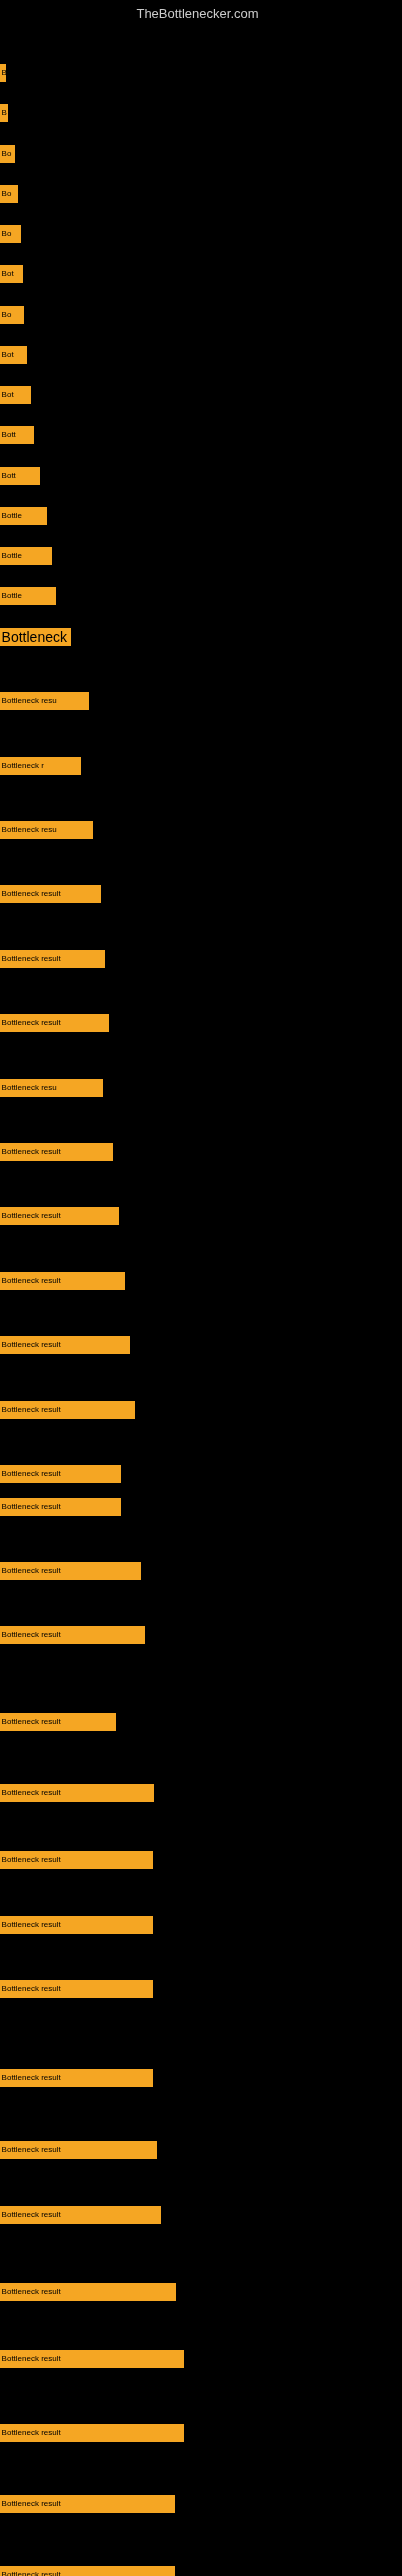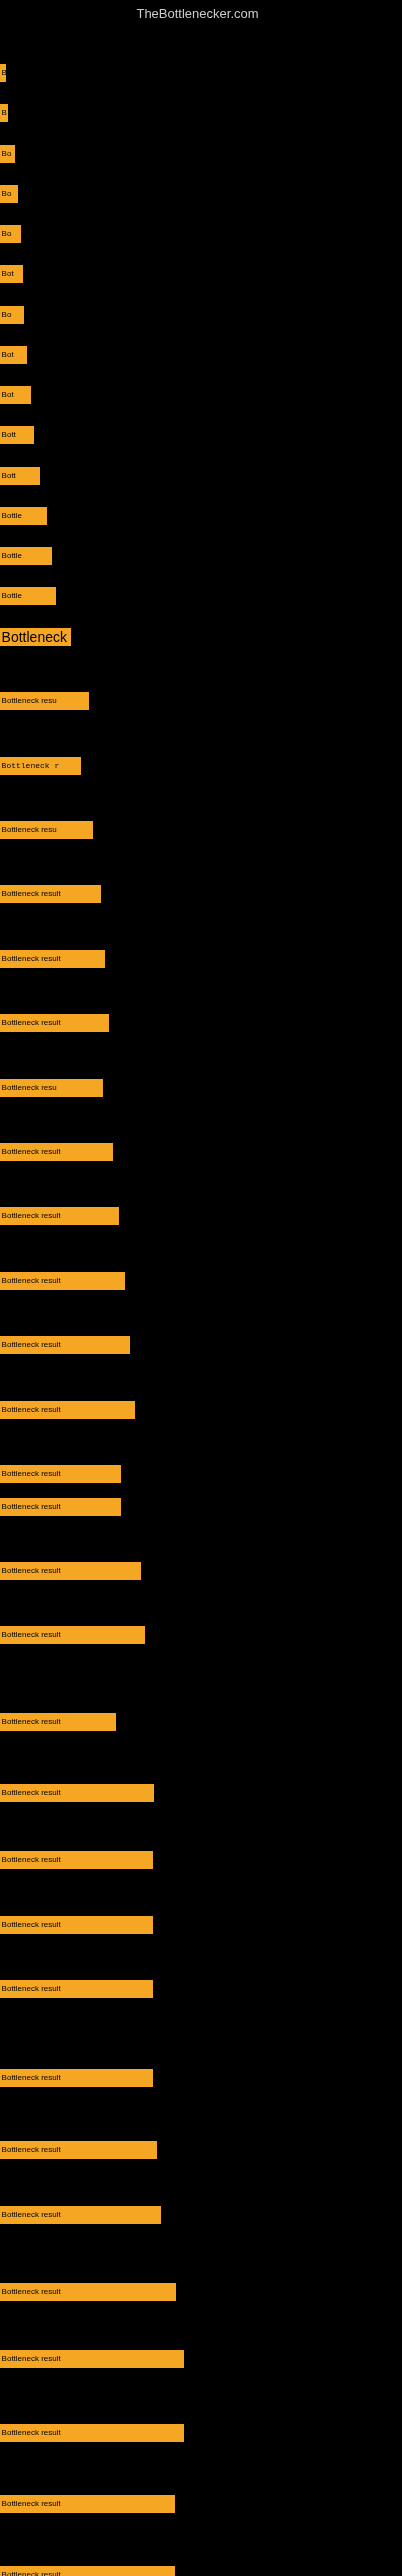--- a/index.html
+++ b/index.html
@@ -79,21 +79,21 @@
     <div style="position: absolute; top: 555px; left: 0px; width: 56px; height: 17.7px; background-color: rgb(245, 166, 35); display: flex; align-items: center; overflow: hidden;">
       <span style="color: rgb(0, 0, 0); font-size: 8px; white-space: nowrap; padding-left: 1.6px; font-family: Arial, sans-serif;">Bottle</span>
     </div>
     <div style="position: absolute; top: 596px; left: 0px; width: 71px; height: 17.7px; background-color: rgb(245, 166, 35); display: flex; align-items: center; overflow: hidden;">
       <span style="color: rgb(0, 0, 0); font-size: 14px; white-space: nowrap; padding-left: 1.6px; font-family: Arial, sans-serif;">Bottleneck</span>
     </div>
     <div style="position: absolute; top: 660px; left: 0px; width: 89px; height: 17.7px; background-color: rgb(245, 166, 35); display: flex; align-items: center; overflow: hidden;">
       <span style="color: rgb(0, 0, 0); font-size: 8px; white-space: nowrap; padding-left: 1.6px; font-family: Arial, sans-serif;">Bottleneck resu</span>
     </div>
     <div style="position: absolute; top: 725px; left: 0px; width: 81px; height: 17.7px; background-color: rgb(245, 166, 35); display: flex; align-items: center; overflow: hidden;">
-      <span style="color: rgb(0, 0, 0); font-size: 8px; white-space: nowrap; padding-left: 1.6px; font-family: Liberation Mono, monospace;">Bottleneck r</span>
+      <span style="color: rgb(0, 0, 0); font-size: 8px; white-space: nowrap; padding-left: 1.6px; font-family: Liberation Sans, sans-serif;">Bottleneck r</span>
     </div>
     <div style="position: absolute; top: 789px; left: 0px; width: 93px; height: 17.7px; background-color: rgb(245, 166, 35); display: flex; align-items: center; overflow: hidden;">
       <span style="color: rgb(0, 0, 0); font-size: 8px; white-space: nowrap; padding-left: 1.6px; font-family: Arial, sans-serif;">Bottleneck resu</span>
     </div>
     <div style="position: absolute; top: 853px; left: 0px; width: 101px; height: 17.7px; background-color: rgb(245, 166, 35); display: flex; align-items: center; overflow: hidden;">
       <span style="color: rgb(0, 0, 0); font-size: 8px; white-space: nowrap; padding-left: 1.6px; font-family: Arial, sans-serif;">Bottleneck result</span>
     </div>
     <div style="position: absolute; top: 918px; left: 0px; width: 105px; height: 17.7px; background-color: rgb(245, 166, 35); display: flex; align-items: center; overflow: hidden;">
       <span style="color: rgb(0, 0, 0); font-size: 8px; white-space: nowrap; padding-left: 1.6px; font-family: Arial, sans-serif;">Bottleneck result</span>
     </div>

